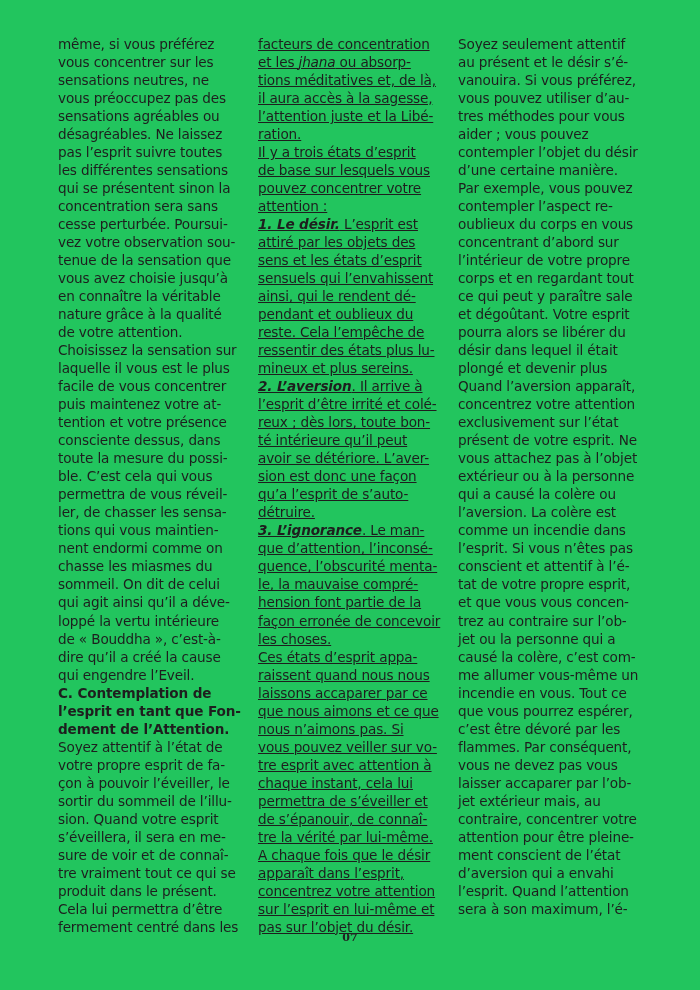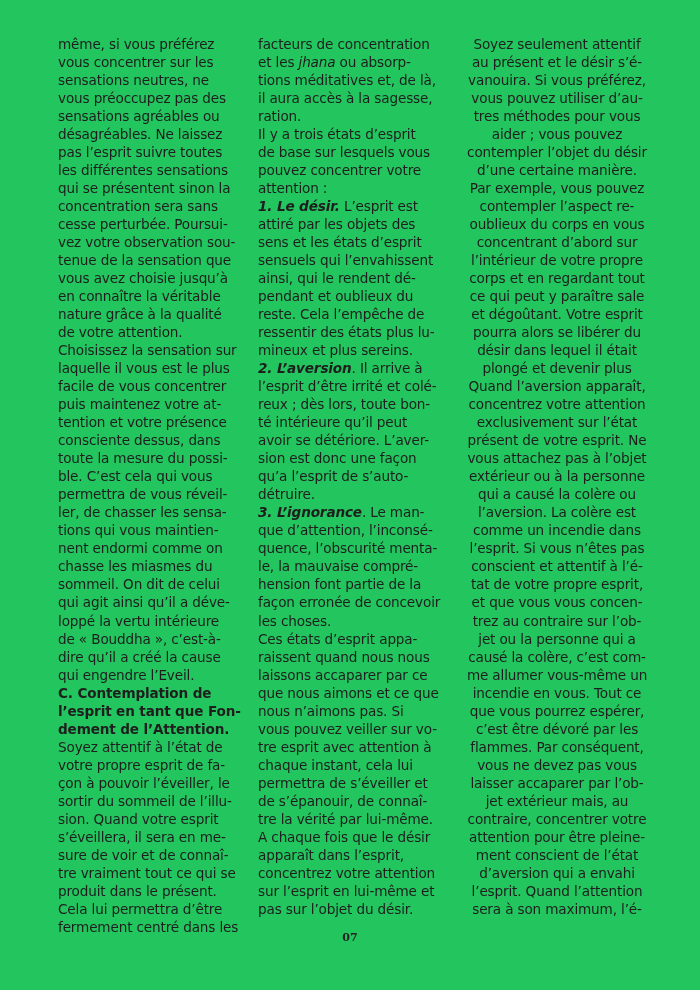--- a/index.html
+++ b/index.html
@@ -5,22 +5,22 @@
   html, body { margin: 0; padding: 0; background: #ffffff; }
   body { width: 700px; height: 990px; position: relative; overflow: hidden; }
   .page { position: absolute; left: 0; top: 0; width: 700px; height: 990px; background: #22c55e; }
   .col {
     position: absolute; top: 35px; width: 198px;
     font-family: "DejaVu Sans", sans-serif;
     font-size: 13.6px; line-height: 18.02px; color: #1e1e1e;
     white-space: nowrap; letter-spacing: -0.15px;
   }
   .col-1 { left: 58px; }
-  .col-2 { left: 258px; }
-  .col-3 { left: 458px; text-align: center; }
+  .col-2 { left: 258px; text-decoration: underline; }
+  .col-3 { left: 458px; }
   .line { display: block; height: 18.02px; }
   .b { font-weight: bold; }
   .bi { font-weight: bold; font-style: italic; }
   .i { font-style: italic; }
   .page-number {
     position: absolute; left: 0; width: 700px; top: 931px; text-align: center;
     font-family: "DejaVu Serif", serif; font-weight: bold; font-size: 11px; color: #222;
   }
 </style>
 </head>
@@ -77,20 +77,21 @@
       <span class="line"><span>tre vraiment tout ce qui se</span></span>
       <span class="line"><span>produit dans le présent.</span></span>
       <span class="line"><span>Cela lui permettra d’être</span></span>
       <span class="line"><span>fermement centré dans les</span></span>
     </div>
   <div class="col col-2">
       <span class="line"><span>facteurs de concentration</span></span>
       <span class="line"><span>et les </span><span class="i">jhana</span><span> ou absorp-</span></span>
       <span class="line"><span>tions méditatives et, de là,</span></span>
       <span class="line"><span>il aura accès à la sagesse,</span></span>
+      <span class="line"><span>l’attention juste et la Libé-</span></span>
       <span class="line"><span>ration.</span></span>
       <span class="line"><span>Il y a trois états d’esprit</span></span>
       <span class="line"><span>de base sur lesquels vous</span></span>
       <span class="line"><span>pouvez concentrer votre</span></span>
       <span class="line"><span>attention :</span></span>
       <span class="line"><span class="bi">1. Le désir.</span><span> L’esprit est</span></span>
       <span class="line"><span>attiré par les objets des</span></span>
       <span class="line"><span>sens et les états d’esprit</span></span>
       <span class="line"><span>sensuels qui l’envahissent</span></span>
       <span class="line"><span>ainsi, qui le rendent dé-</span></span>

